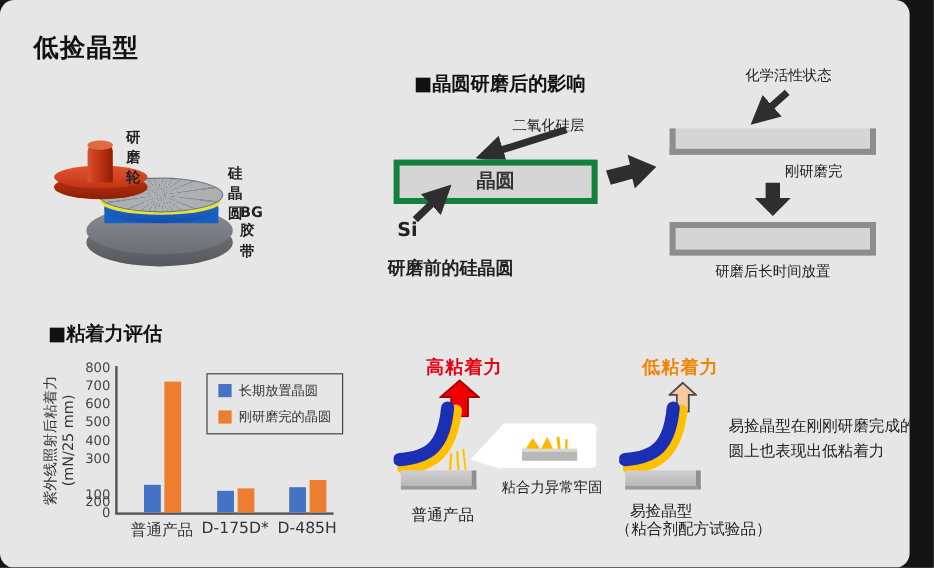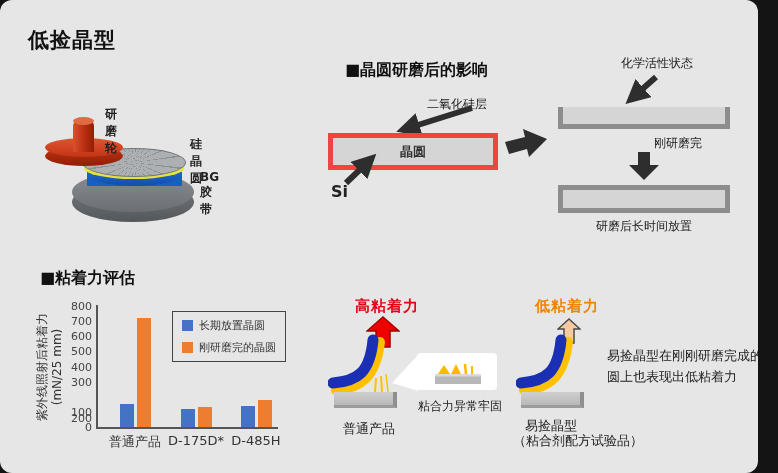--- a/index.html
+++ b/index.html
@@ -18,22 +18,22 @@
   .tape-cyl{width:95px;height:24px;background:linear-gradient(#2f76d4,#0f4fae);border-radius:50%;}
   .tape-cyl-body{width:95px;height:14px;background:#1660c2;}
   .yellow-rim{width:100px;height:22px;background:#e6e23c;border-radius:50%;}
   .wafer-disc{width:102px;height:27px;border-radius:50%;border:1px solid #70757a;
     background:repeating-conic-gradient(from 8deg,#adb0b3 0deg 13deg,#8d9093 13deg 15deg);}
   .wheel-disc-top{width:78px;height:19px;background:linear-gradient(#e05530,#c33315);border-radius:50%;}
   .wheel-disc-body{width:78px;height:20px;background:linear-gradient(#c23314,#8f1f06);border-radius:50%;}
   .wheel-stem{width:21px;height:32px;background:linear-gradient(90deg,#d8512d,#b62c0e 60%,#911f05);border-radius:6px 6px 0 0;}
   .wheel-stem-top{width:21px;height:8px;background:#e06a44;border-radius:50%;}
   
-  .oxide-rect{width:170px;height:37px;background:#d5d5d5;border:5px solid #ef4444;box-sizing:border-box;
-    display:flex;align-items:center;justify-content:center;font-size:13px;font-weight:700;color:#333;}
+  .oxide-rect{width:170px;height:37px;background:#d5d5d5;border:5px solid #15803d;box-sizing:border-box;
+    display:flex;align-items:center;justify-content:center;font-size:16px;font-weight:700;color:#333;}
   .bar-open-top{width:172px;height:22px;background:#d5d5d5;border:5px solid #8d8d8d;border-top:none;box-sizing:border-box;}
   .bar-closed{width:172px;height:28px;background:#d5d5d5;border:5px solid #8d8d8d;box-sizing:border-box;}
   
   .tick{position:absolute;width:34px;text-align:right;font-size:11px;color:#444;}
   .axis{position:absolute;background:#555;}
   .bar{position:absolute;bottom:0;}
   .cat{position:absolute;width:70px;text-align:center;font-size:13px;color:#333;}
   .legend{position:absolute;border:1.5px solid #444;background:#e6e6e6;padding:6px 9px;display:flex;flex-direction:column;gap:7px;}
   .legend-item{display:flex;align-items:center;gap:6px;font-size:11px;color:#333;white-space:nowrap;}
   .legend-swatch{width:11px;height:11px;display:inline-block;}
@@ -84,20 +84,21 @@
 
   <svg class="abs" style="left:338px;top:148px;" width="48" height="40">
     <defs>
         <marker id="ah2" markerWidth="4" markerHeight="4" refX="3" refY="2" orient="auto">
           <path d="M0,0 L4,2 L0,4 z" fill="#2e2e2e"></path>
         </marker>
       </defs>
     <line x1="8" y1="35" x2="34" y2="10" stroke="#2e2e2e" stroke-width="6" marker-end="url(#ah2)"></line>
   </svg>
   <div class="abs lbl15" style="left:331px;top:182px;font-size:16px;">Si</div>
+  <div class="abs lbl15" style="left:323px;top:214px;">研磨前的硅晶圆</div>
 
   <svg class="abs" style="left:503px;top:125px;" width="48" height="40">
     <polygon points="2,17 22,12 20,4 44,14 26,32 24,24 6,29" fill="#2e2e2e"></polygon>
   </svg>
 
   <div class="abs lbl" style="left:621px;top:55px;">化学活性状态</div>
   <svg class="abs" style="left:612px;top:72px;" width="52" height="38">
     <defs>
         <marker id="ah3" markerWidth="4" markerHeight="4" refX="3" refY="2" orient="auto">
           <path d="M0,0 L4,2 L0,4 z" fill="#2e2e2e"></path>

